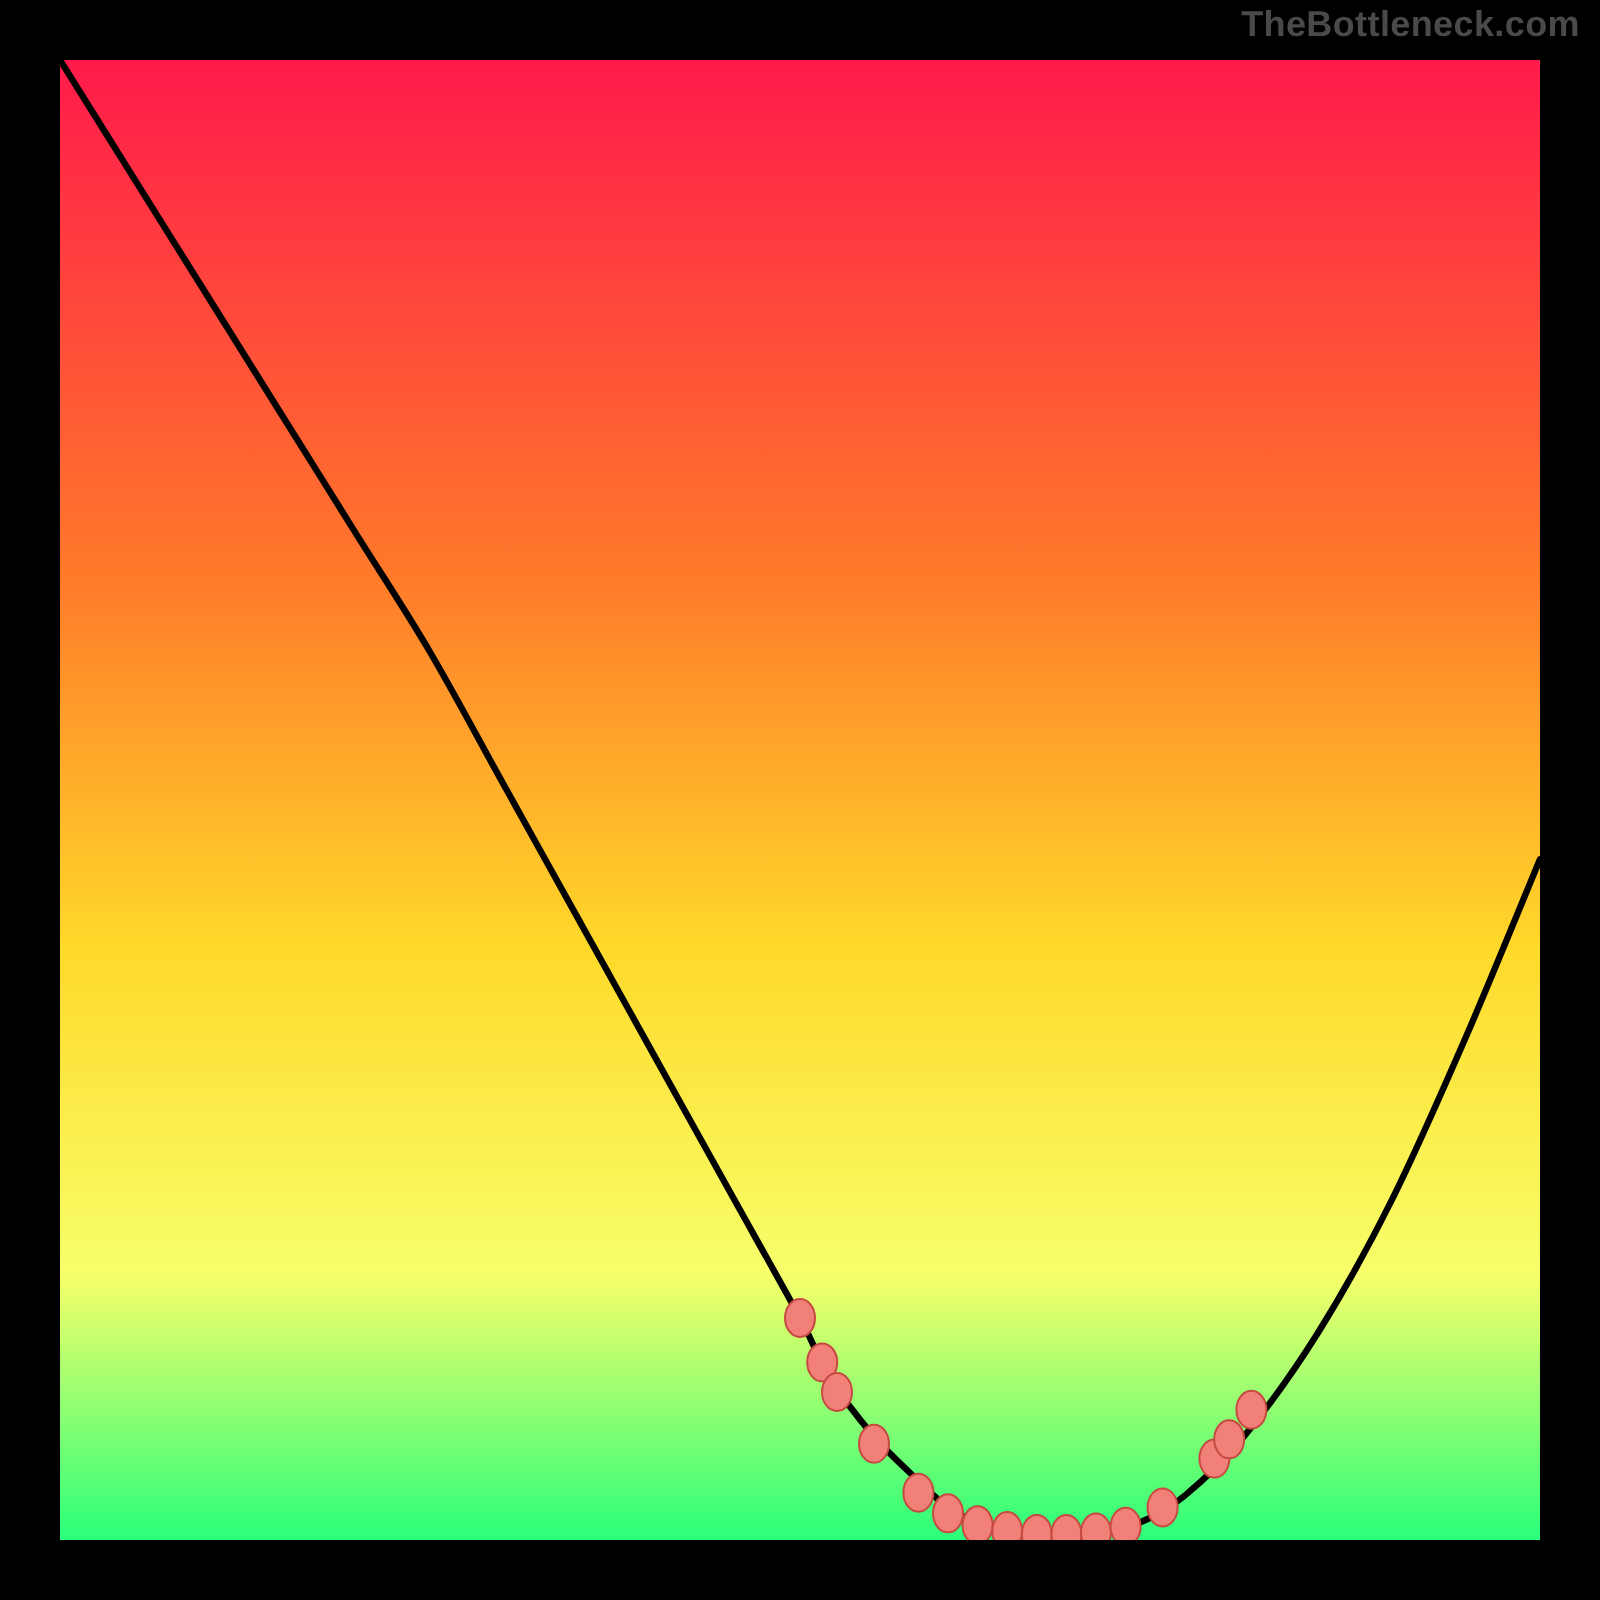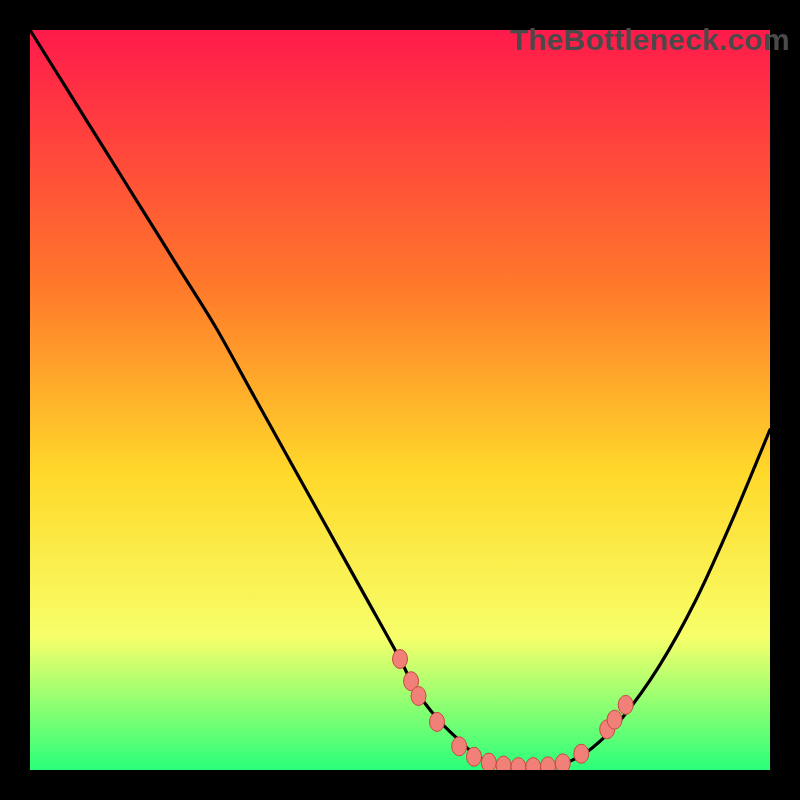--- a/index.html
+++ b/index.html
@@ -17,25 +17,24 @@
     top: 0;
     width: 800px;
     height: 800px;
     background: #000;
   }
   .watermark {
     position: absolute;
     top: 2px;
     right: 10px;
     color: #4a4a4a;
-    font-size: 30px;
+    font-size: 18px;
     font-weight: 600;
     letter-spacing: 0.2px;
     z-index: 50;
-    margin-top: 21px;
   }
   .plot-area {
     position: absolute;
     left: 30px;
     top: 30px;
     width: 740px;
     height: 740px;
     overflow: hidden;
   }
   .plot-area svg {

